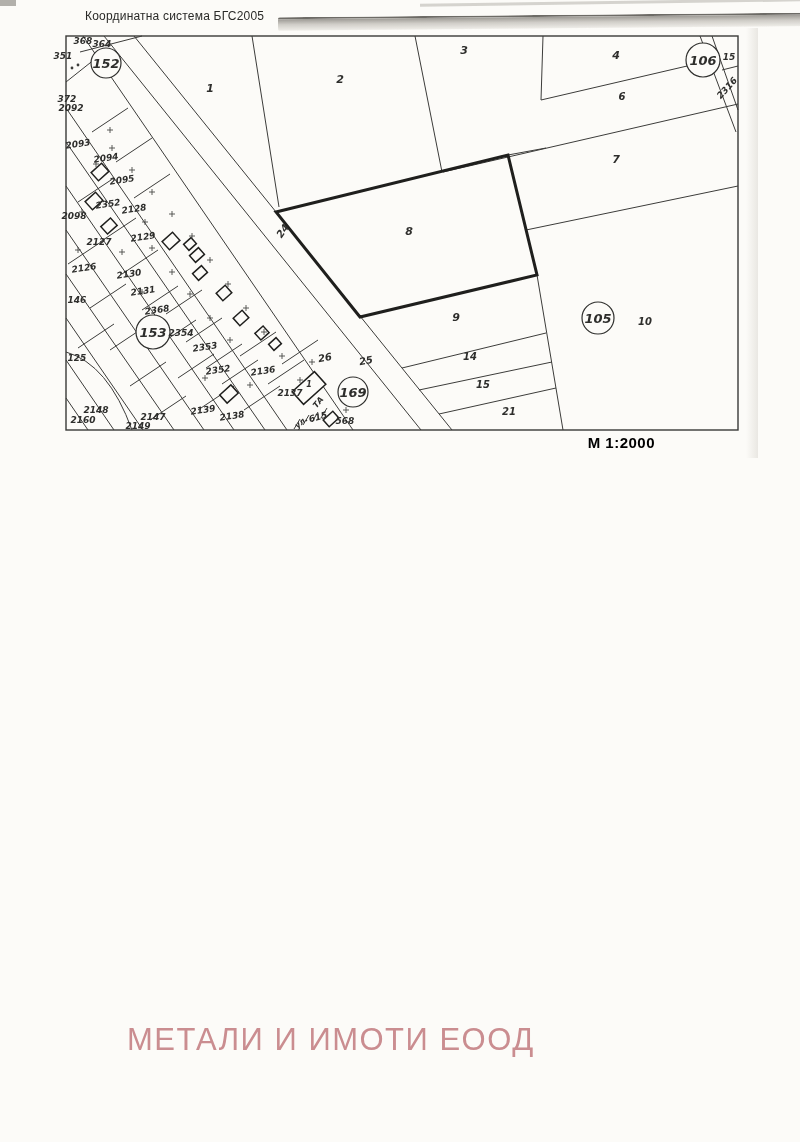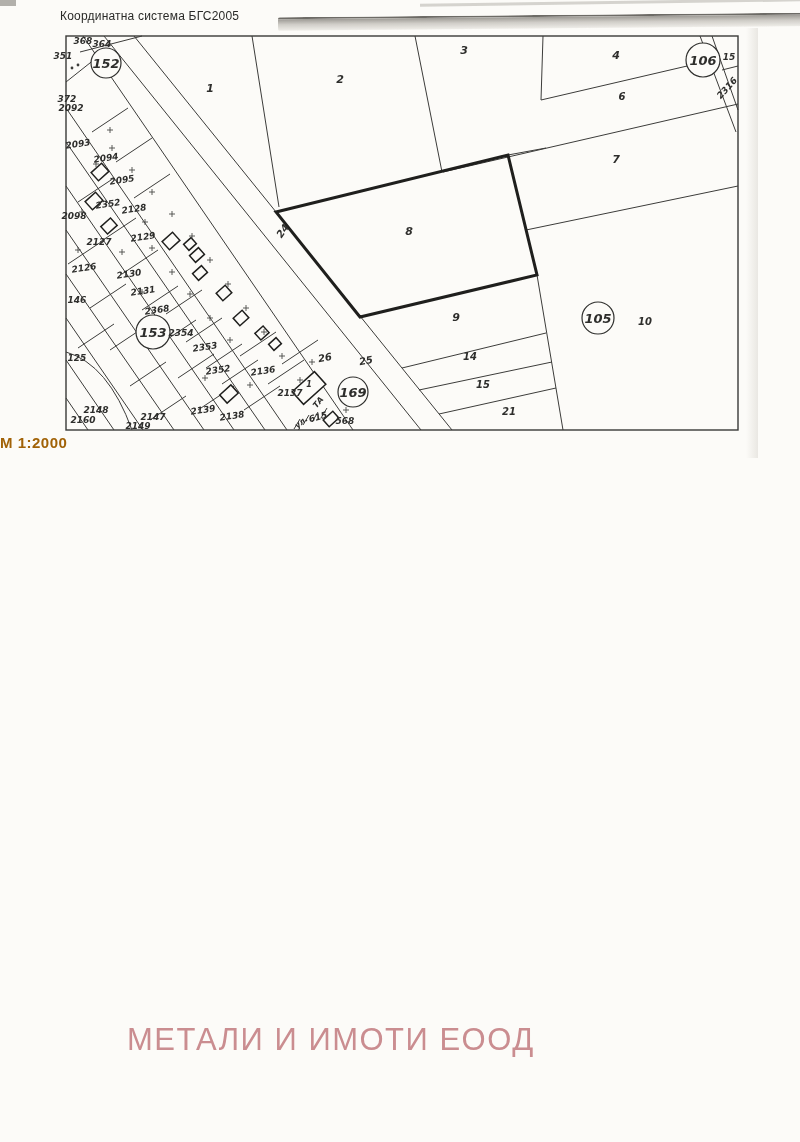--- a/index.html
+++ b/index.html
@@ -22,28 +22,28 @@
     background:#b5b2ac;transform:rotate(-0.8deg);opacity:.55;
   }
   .scan-right-band{
     position:absolute;left:746px;top:28px;width:12px;height:430px;
     background:linear-gradient(to right,rgba(233,231,226,0),#dddad4);opacity:.6;
   }
   .corner-mark{
     position:absolute;left:0;top:0;width:16px;height:6px;background:#8a8781;opacity:.65;
   }
   .header-label{
-    position:absolute;left:60px;top:9px;
+    position:absolute;left:85px;top:9px;
     font-size:12px;color:#2a2a28;letter-spacing:.2px;
   }
   .map-svg{position:absolute;left:0;top:0;}
   .map-svg text{font-family:"DejaVu Sans",sans-serif;}
   .scale-label{
-    position:absolute;left:0;top:434px;width:655px;text-align:left;
-    font-size:15px;font-weight:bold;color:#a16207;letter-spacing:.5px;
+    position:absolute;left:0;top:434px;width:655px;text-align:right;
+    font-size:15px;font-weight:bold;color:#000000;letter-spacing:.5px;
   }
   .watermark{
     position:absolute;left:127px;top:1022px;
     font-size:31px;font-weight:normal;letter-spacing:1.5px;
     opacity:.85;white-space:nowrap;
   }
 </style>
 </head>
 <body>
 

